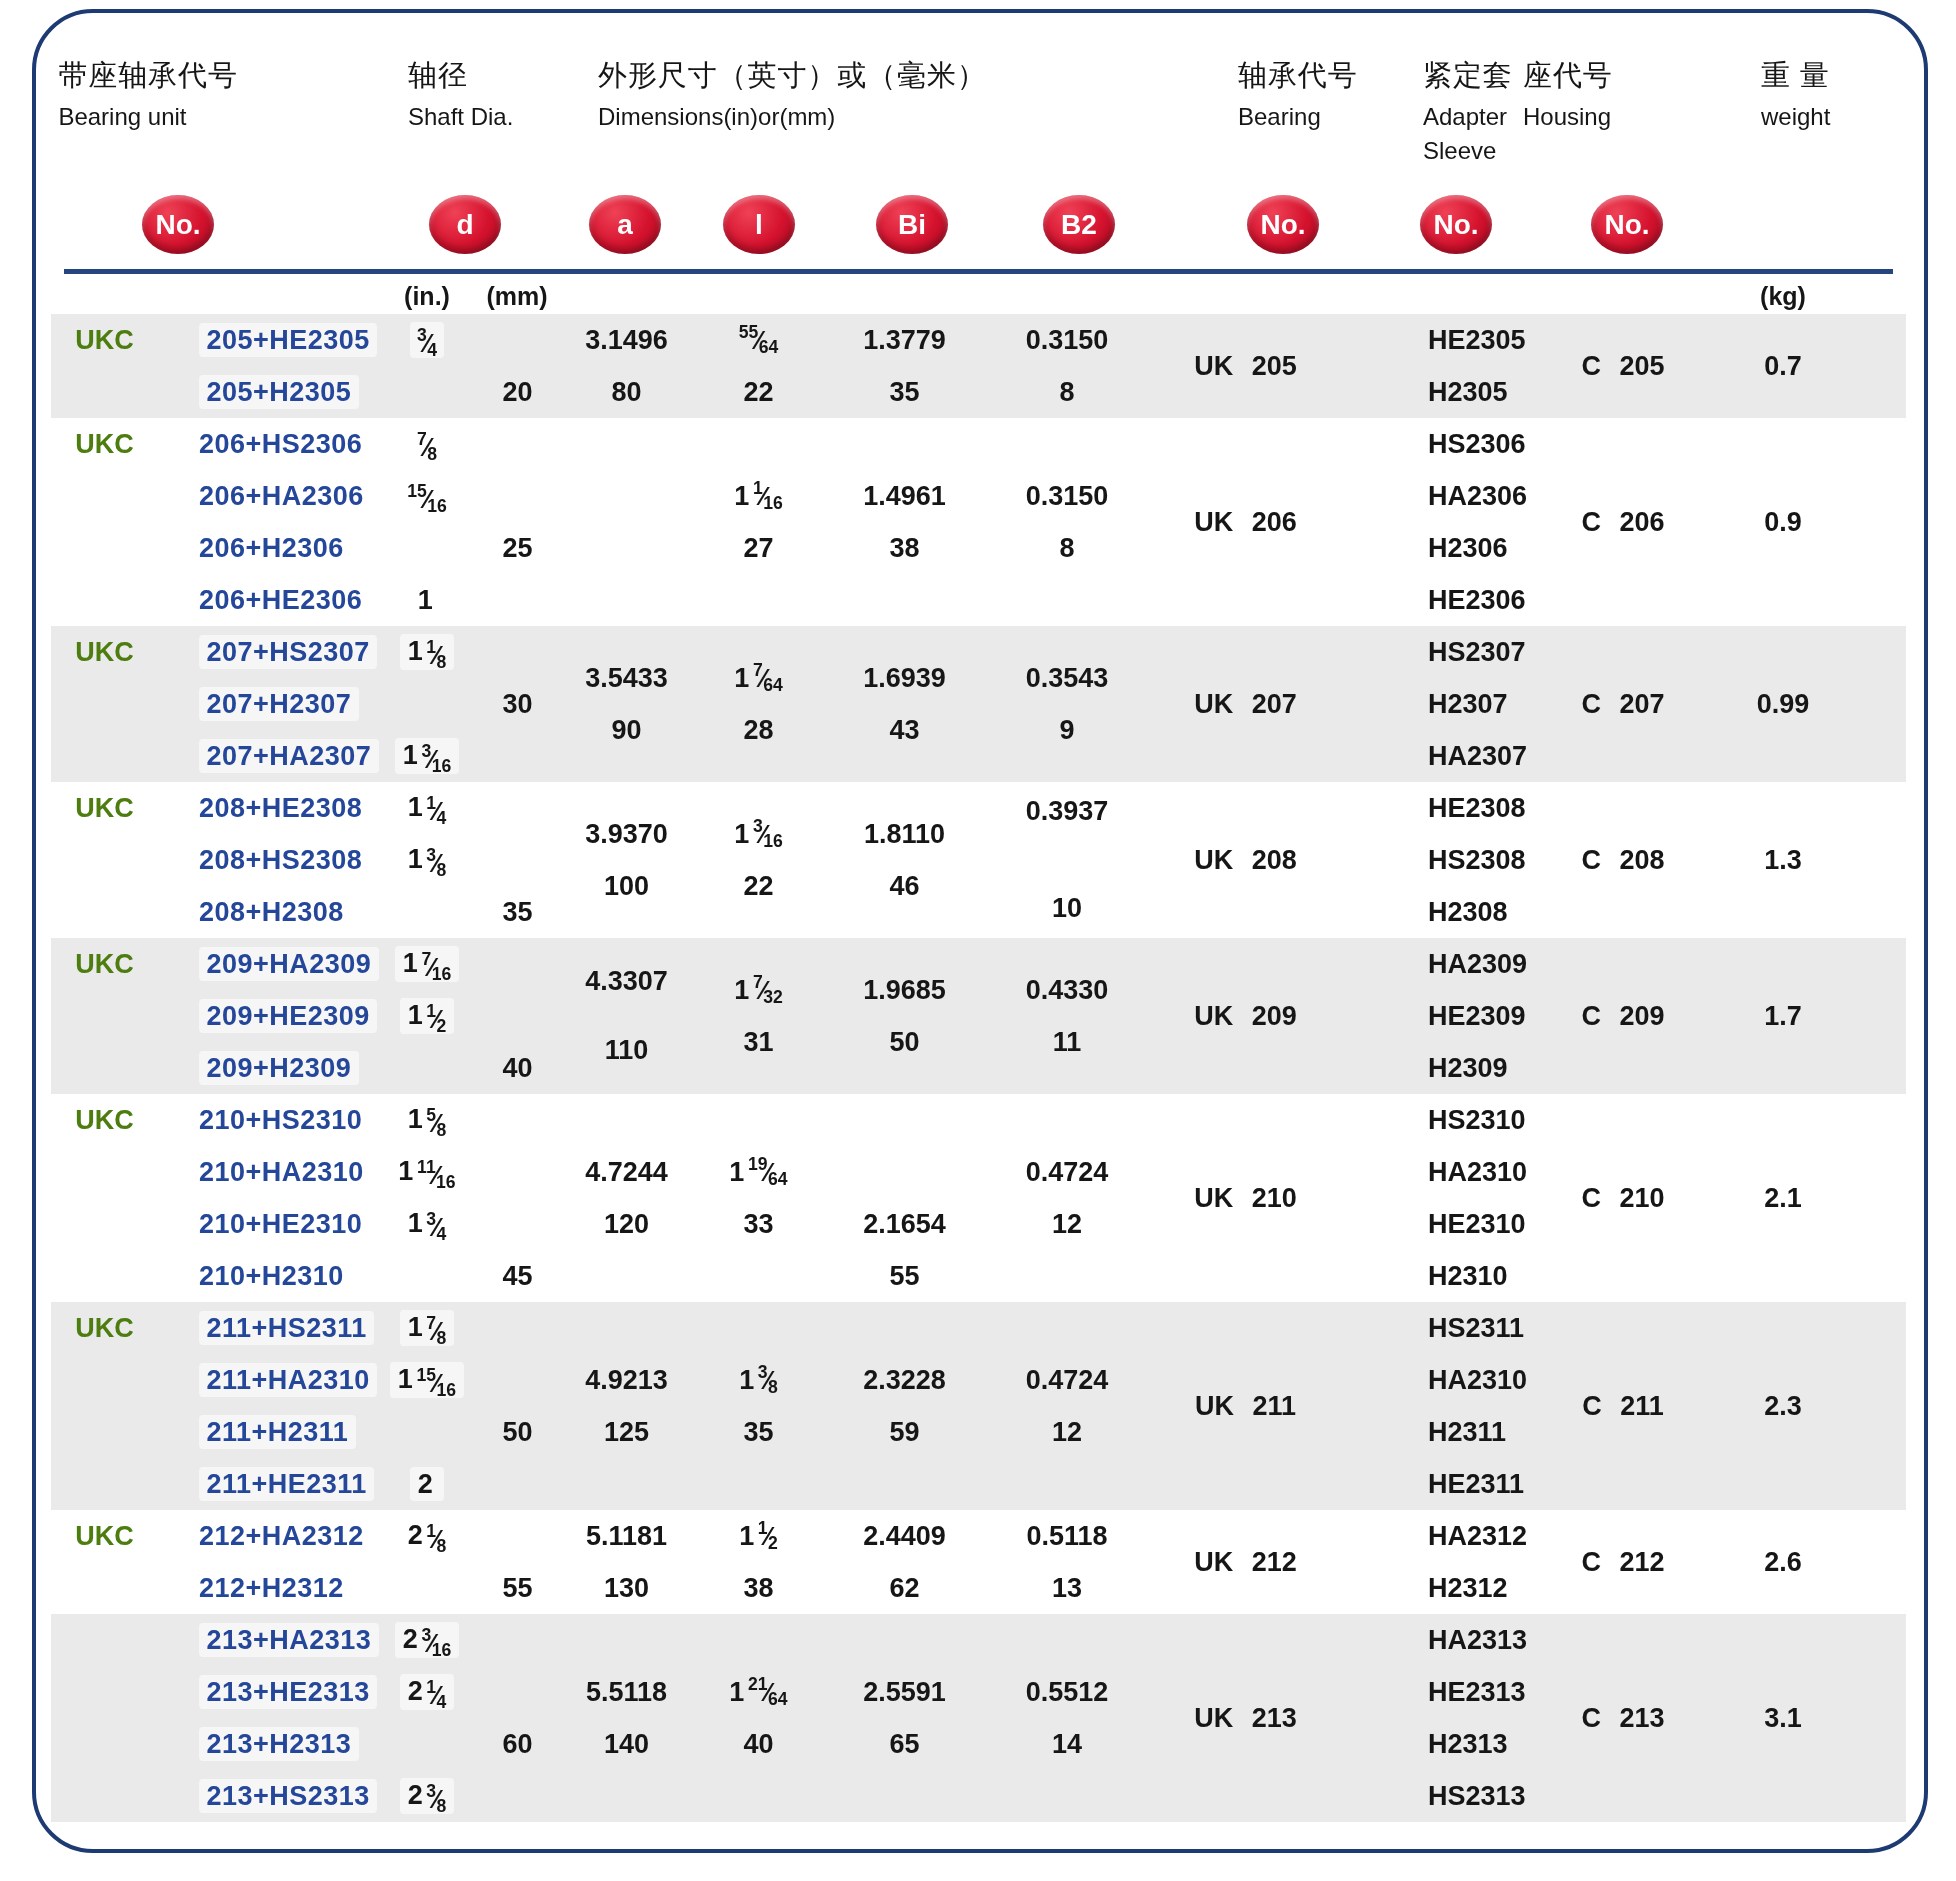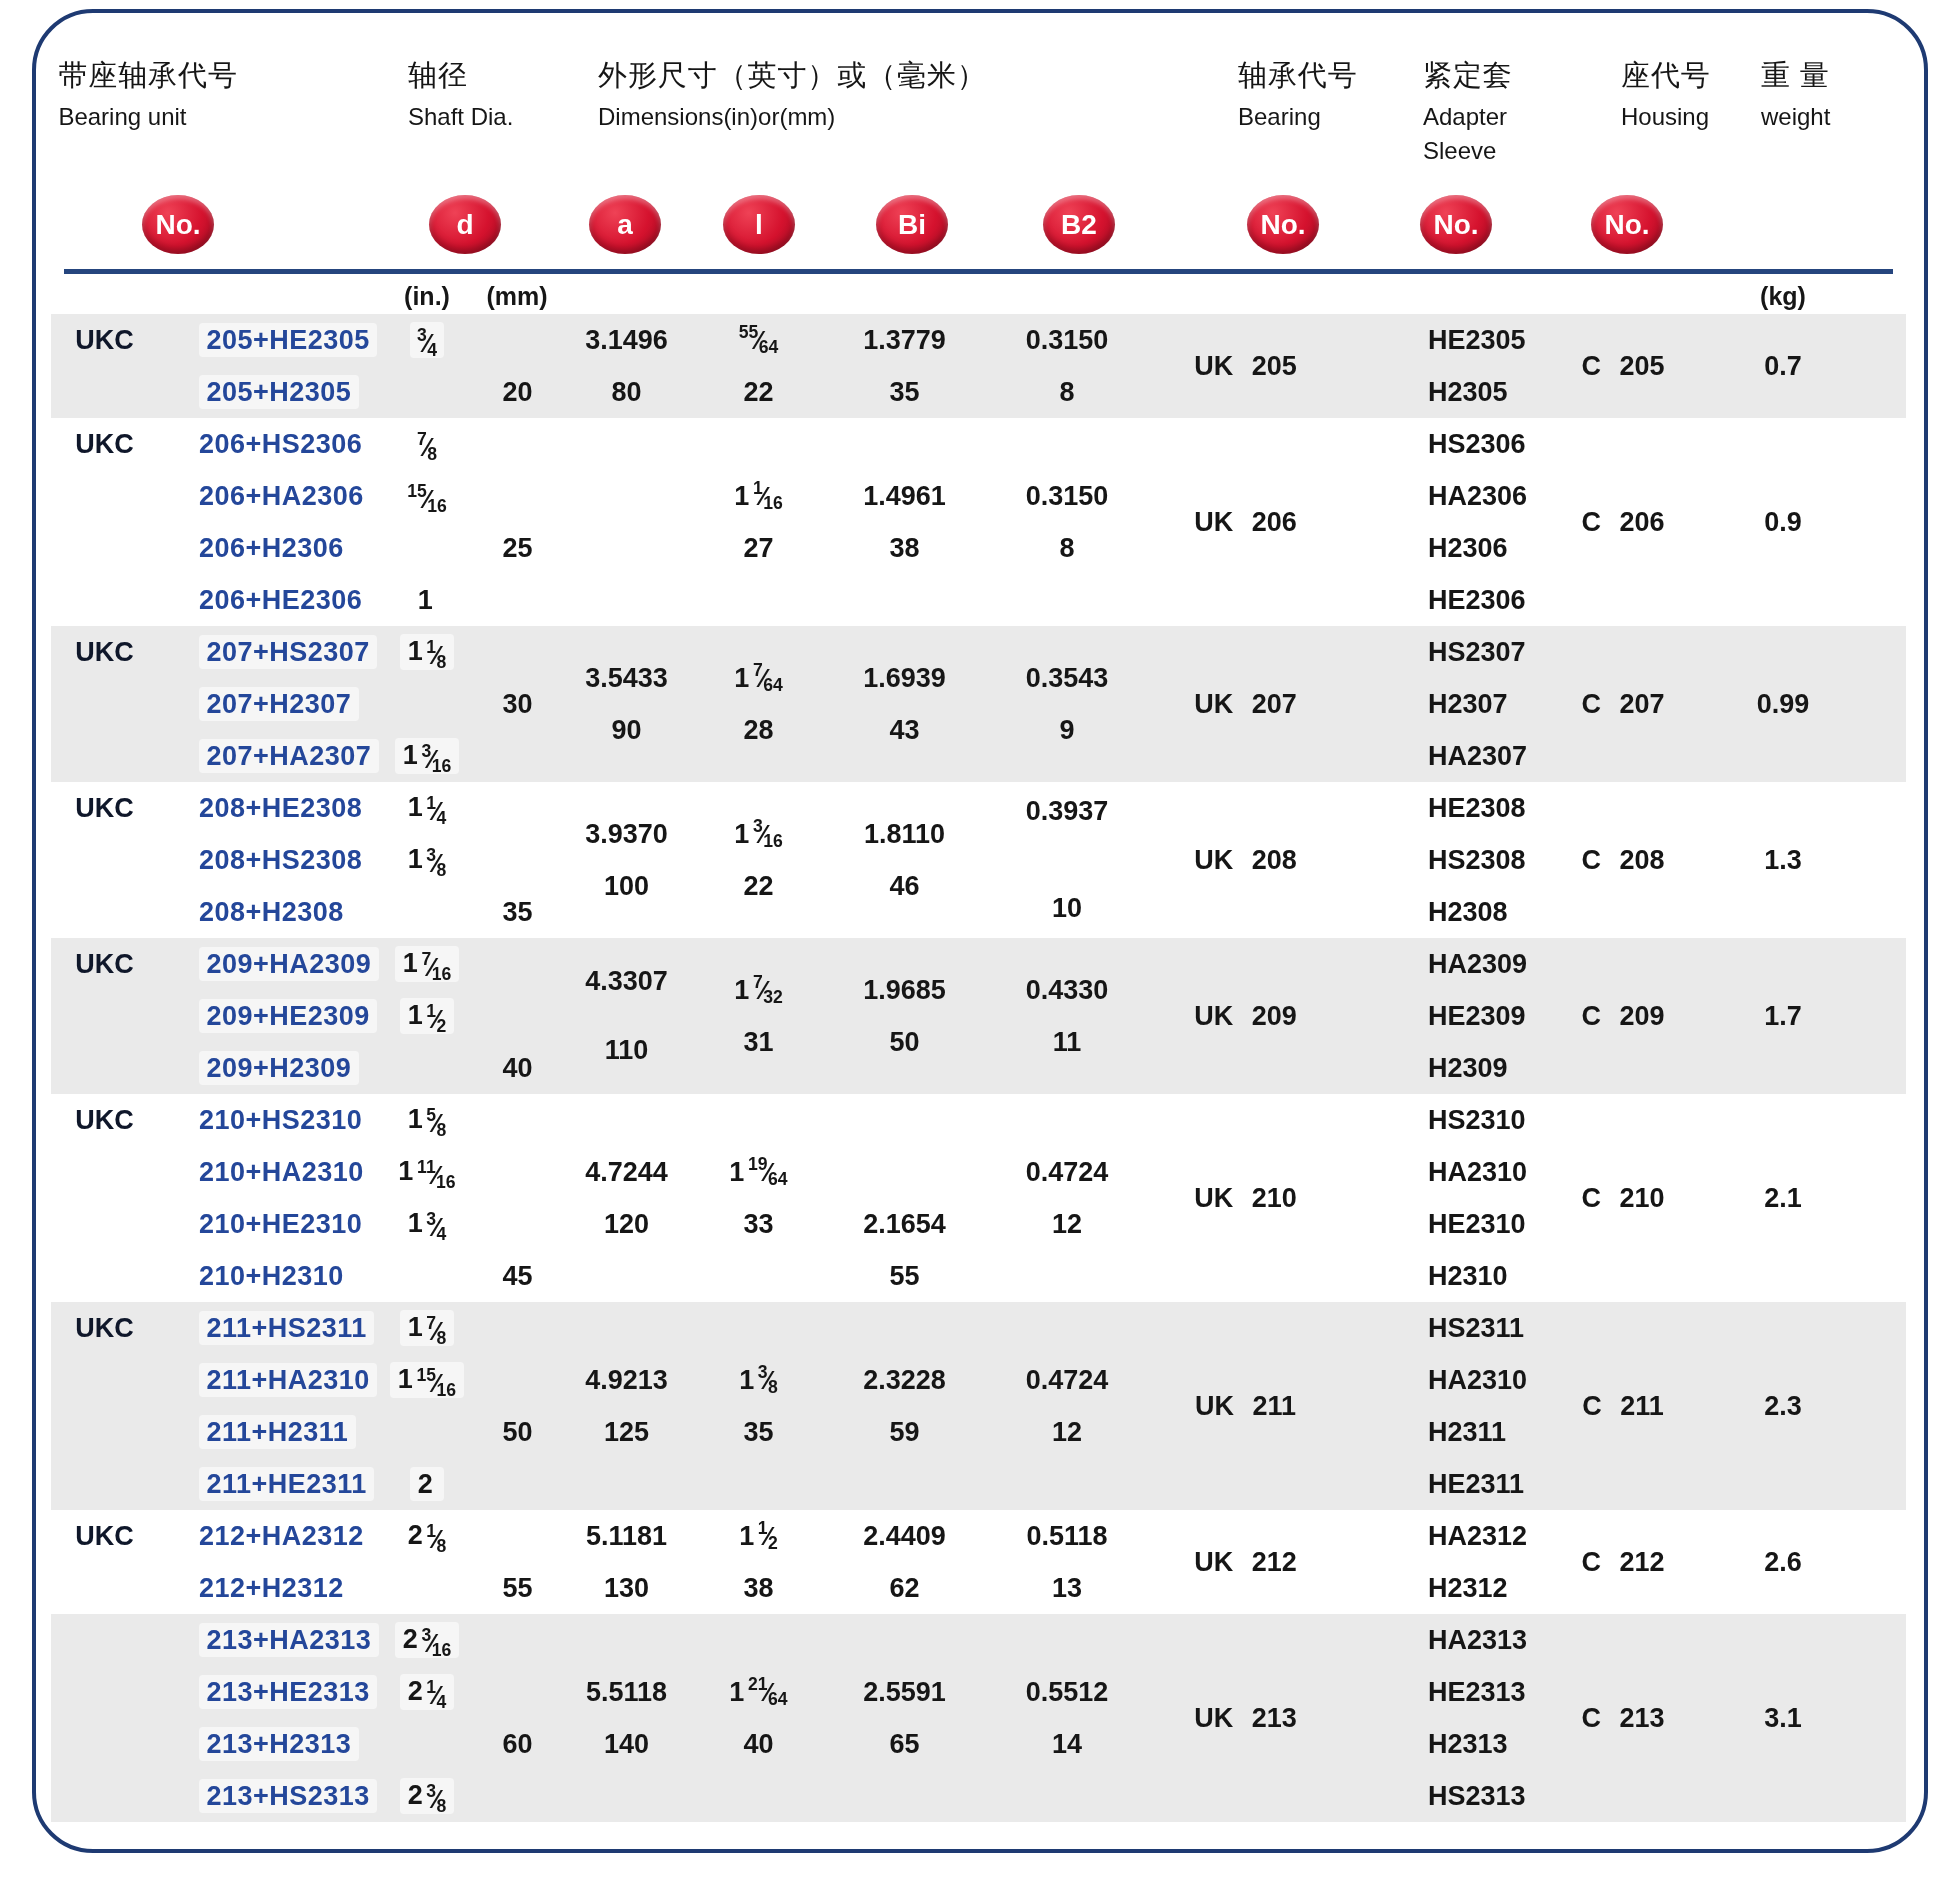--- a/index.html
+++ b/index.html
@@ -32,21 +32,21 @@
   
   .tbody{position:relative;}
   .group{
     display:grid;
     grid-template-columns:107px 218px 102px 79px 139px 125px 167px 158px 199px 190px 176px 144px;
     width:1855px;
   }
   .g-gray{background:#eaeaea;}
   .g-white{background:#ffffff;}
   .cell{display:flex;align-items:center;font-size:27px;font-weight:700;}
-  .c-prefix{justify-content:center;color:#0f172a;}
+  .c-prefix{justify-content:center;color:#4d7c0f;}
   .c-unit{color:#24479a;padding-left:41px;letter-spacing:0.5px;white-space:nowrap;}
   .g-gray .c-unit .t, .g-gray .c-din .t{background:rgba(255,255,255,.55);padding:1.9px 7.4px;border-radius:3.7px;}
   .c-din{justify-content:center;}
   .c-dmm{justify-content:center;}
   .stack{flex-direction:column;justify-content:center;align-items:center;}
   .stack .ln{height:52px;display:flex;align-items:center;justify-content:center;}
   .c-bearing,.c-housing{justify-content:center;word-spacing:11px;white-space:nowrap;}
   .c-sleeve{padding-left:83px;white-space:nowrap;}
   .c-weight{justify-content:center;}
 
@@ -79,21 +79,21 @@
       </div>
       <div class="col-title" style="left:1187px">
         <div class="zh">轴承代号</div>
         <div class="en">Bearing</div>
       </div>
       <div class="col-title" style="left:1372px">
         <div class="zh">紧定套</div>
         <div class="en">Adapter</div>
         <div class="en">Sleeve</div>
       </div>
-      <div class="col-title" style="left:1570px">
+      <div class="col-title" style="left:1472px">
         <div class="zh">座代号</div>
         <div class="en">Housing</div>
       </div>
       <div class="col-title" style="left:1710px">
         <div class="zh">重 量</div>
         <div class="en">weight</div>
       </div>
 
       <div class="badge" style="left:91px">No.</div>
       <div class="badge" style="left:378px">d</div>

